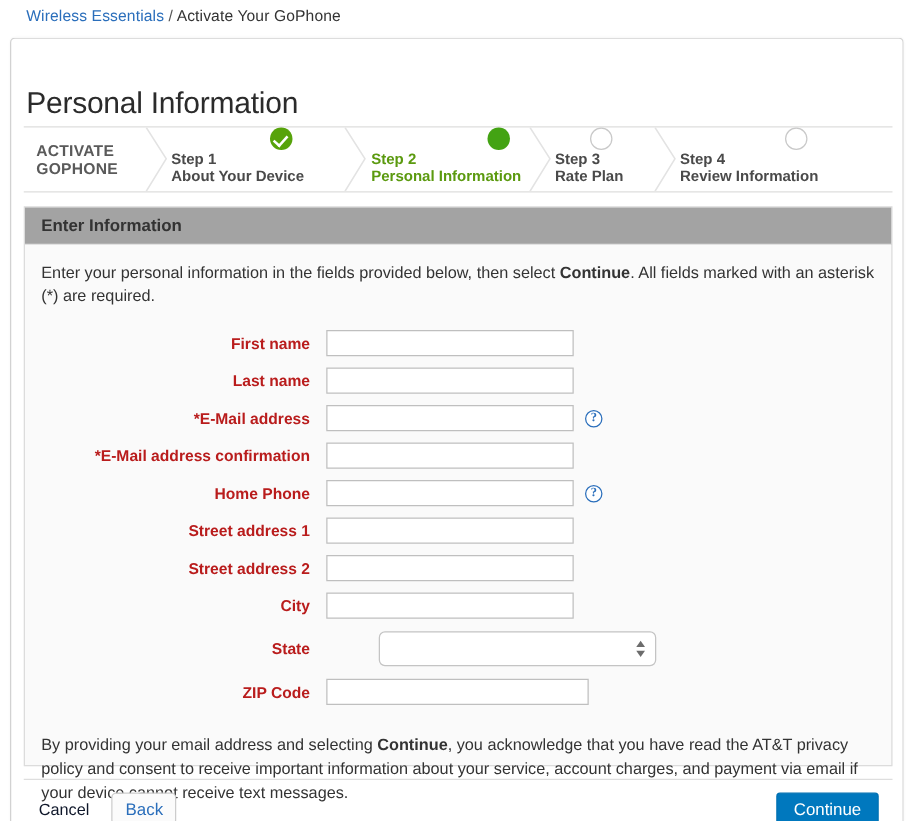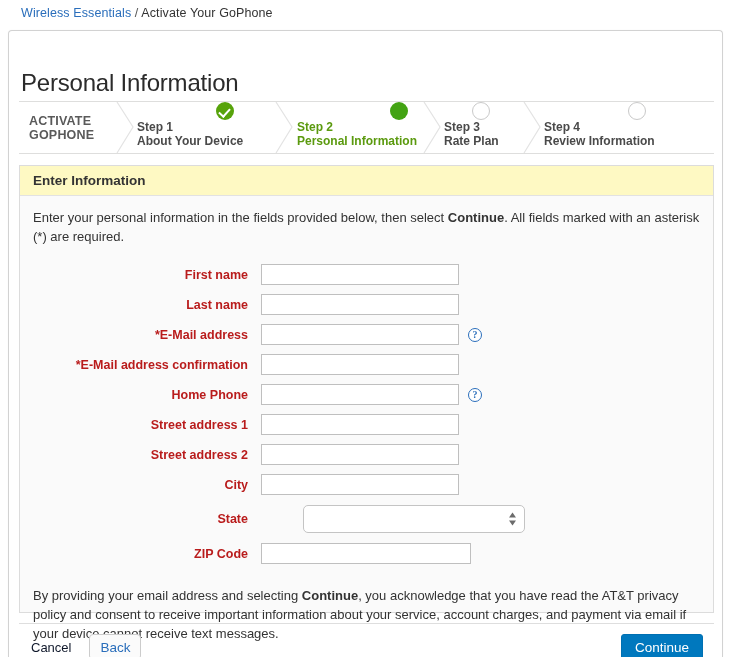--- a/index.html
+++ b/index.html
@@ -140,21 +140,21 @@
     left: 10px;
     top: 134px;
     width: 695px;
     height: 448px;
     background: #fafafa;
     border: 1px solid #dcdcdc;
   }
   .panel-head {
     height: 30px;
     border-bottom: 1px solid #e2e2e2;
-    background: #fef9c3;
+    background: #a3a3a3;
     display: flex;
     align-items: center;
     padding-left: 13px;
   }
   .panel-head-title {
     font-size: 13.5px;
     font-weight: bold;
     color: #333333;
   }
   .panel-body { padding: 0 13px; position: relative; }

